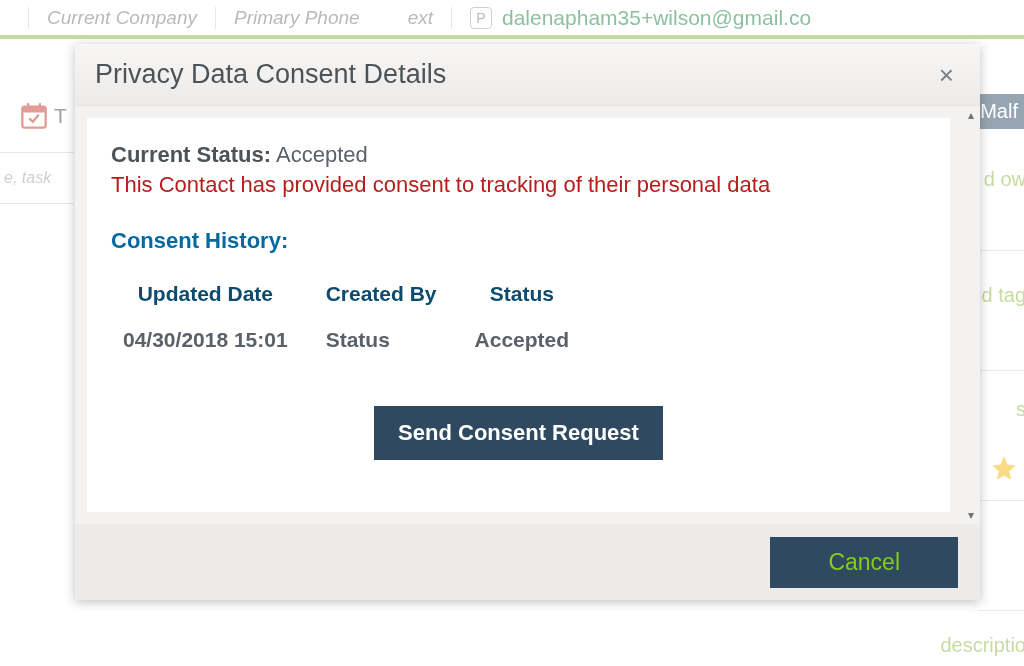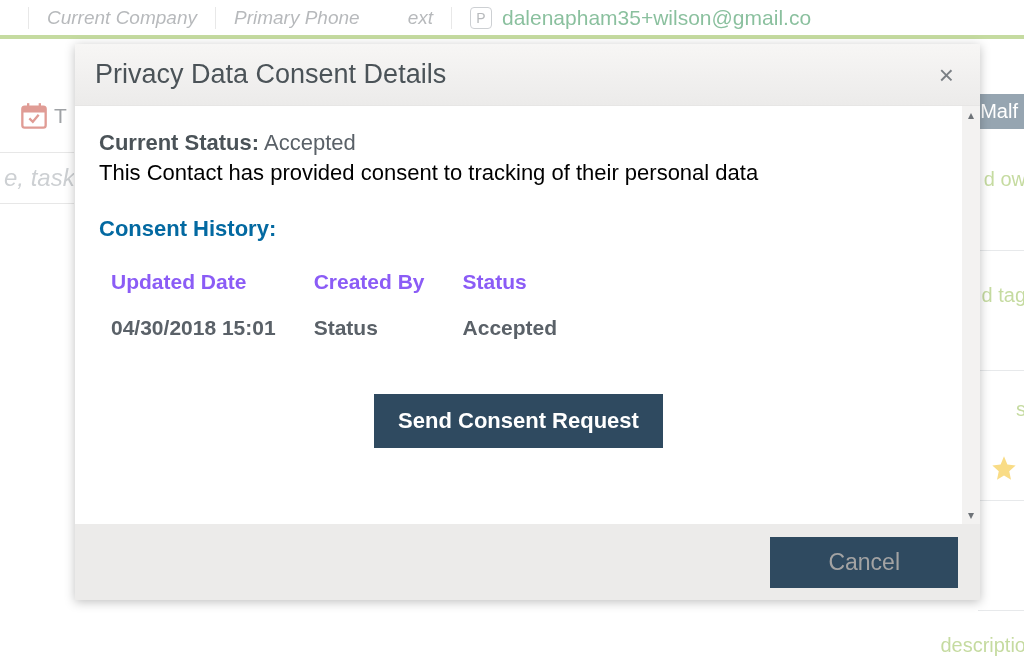--- a/index.html
+++ b/index.html
@@ -28,21 +28,21 @@
   }
   .cal-icon {
     width:28px; height:28px; position:relative;
   }
   .cal-icon svg { width:28px; height:28px; }
 
   .bg-search-strip {
     position: absolute; left: 0; top: 152px; width: 74px; height: 52px;
     border-top:1px solid #cfcfcf; border-bottom:1px solid #cfcfcf;
     display:flex; align-items:center; padding-left:4px;
-    color:#9aa0a6; font-style:italic; font-size:24px; overflow:hidden; white-space:nowrap;
+    color:#9aa0a6; font-style:italic; font-size:16px; overflow:hidden; white-space:nowrap;
     background:#fff;
   }
 
   
   .right-frag {
     position:absolute; right:-2px; color:#8bb641; font-size:20px; white-space:nowrap;
   }
   .right-sep {
     position:absolute; right:0; width:46px; height:1px; background:#cfd3d7;
   }
@@ -74,63 +74,63 @@
   .modal-title { font-size:27px; color:#4b5358; font-weight:400; }
   .modal-close {
     font-size:26px; color:#7a7f84; cursor:pointer; line-height:1; padding:4px 6px;
     user-select:none;
   }
   .modal-body-wrap {
     flex:1; position:relative; background:#f3f2f1; padding:0 0 0 0;
     display:flex;
   }
   .modal-body {
-    margin:0; background:#fff; flex:1; padding:24px 24px 24px 24px;
+    margin:12px; background:#fff; flex:1; padding:24px 24px 24px 24px;
     position:relative; overflow:hidden;
     border-right:18px solid #f3f2f1; 
   }
   
   .scroll-gutter {
     position:absolute; top:62px; right:0; bottom:76px; width:18px;
     background:#f3f2f1;
   }
   .scroll-gutter .arrow {
     position:absolute; left:0; width:18px; height:18px; display:flex; align-items:center; justify-content:center;
     color:#6e7378; font-size:12px;
   }
   .scroll-gutter .arrow.up { top:0; }
   .scroll-gutter .arrow.down { bottom:0; }
 
   .status-line { font-size:22px; color:#5a6168; margin-bottom:4px; }
   .status-line .label { font-weight:700; color:#4b5358; }
-  .desc-line { font-size:22px; color:#000000; margin-bottom:30px; }
+  .desc-line { font-size:22px; color:#b91c1c; margin-bottom:30px; }
 
   .history-title { font-size:22px; font-weight:700; color:#0369a1; margin-bottom:18px; }
 
   table.history {
     border-collapse:collapse; font-size:21px; color:#4b5358;
   }
   table.history th {
-    text-align:left; font-weight:700; padding:10px 26px 16px 12px; color:#8b5cf6;
+    text-align:center; font-weight:700; padding:10px 26px 16px 12px; color:#0c4a6e;
   }
   table.history td {
     padding:6px 26px 6px 12px; color:#5a6168; font-weight:700;
   }
 
   .send-btn-row { display:flex; justify-content:center; margin-top:48px; }
   .btn-primary {
     background:#2f4a60; color:#fff; font-size:22px; padding:14px 24px;
     border:none; cursor:pointer; font-weight:600;
   }
   .modal-footer {
     height:76px; background:#ecebea; display:flex; align-items:center; justify-content:flex-end;
     padding:0 22px;
   }
   .btn-cancel {
-    background:#2f4a60; color:#a3a3a3; font-size:23px; padding:12px 58px;
+    background:#2f4a60; color:#84cc16; font-size:23px; padding:12px 58px;
     border:none; cursor:pointer; font-weight:400;
   }
 </style>
 </head>
 <body>
 
 <div class="bg-header">
   <span class="divider"></span>
   <span>Current Company</span>
   <span class="divider"></span>

